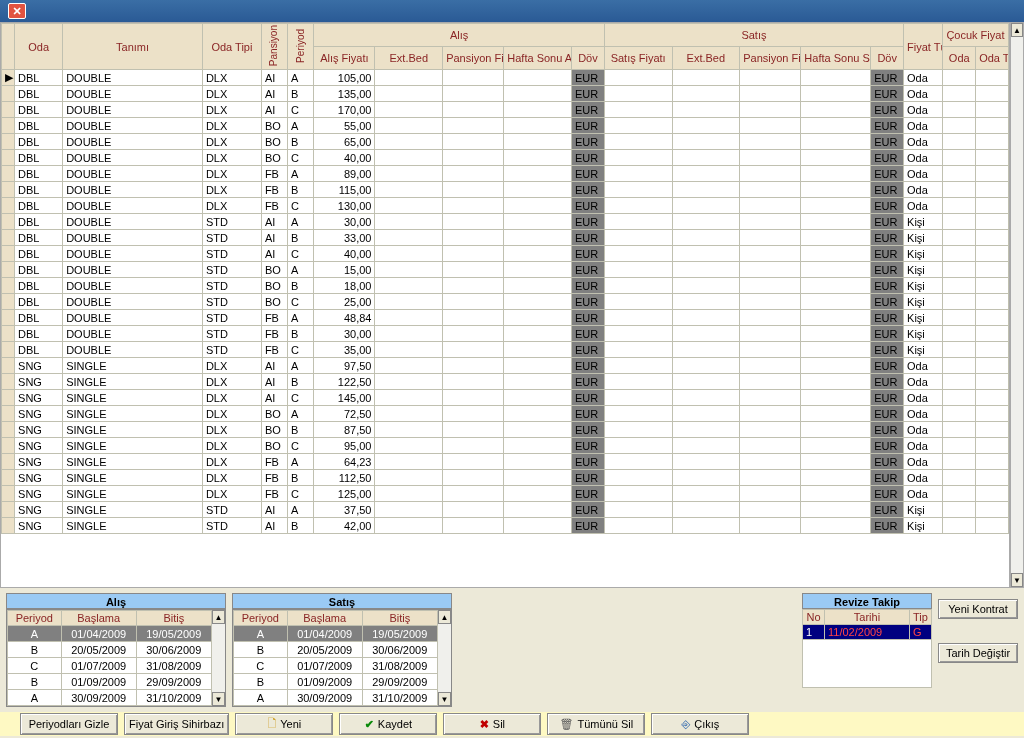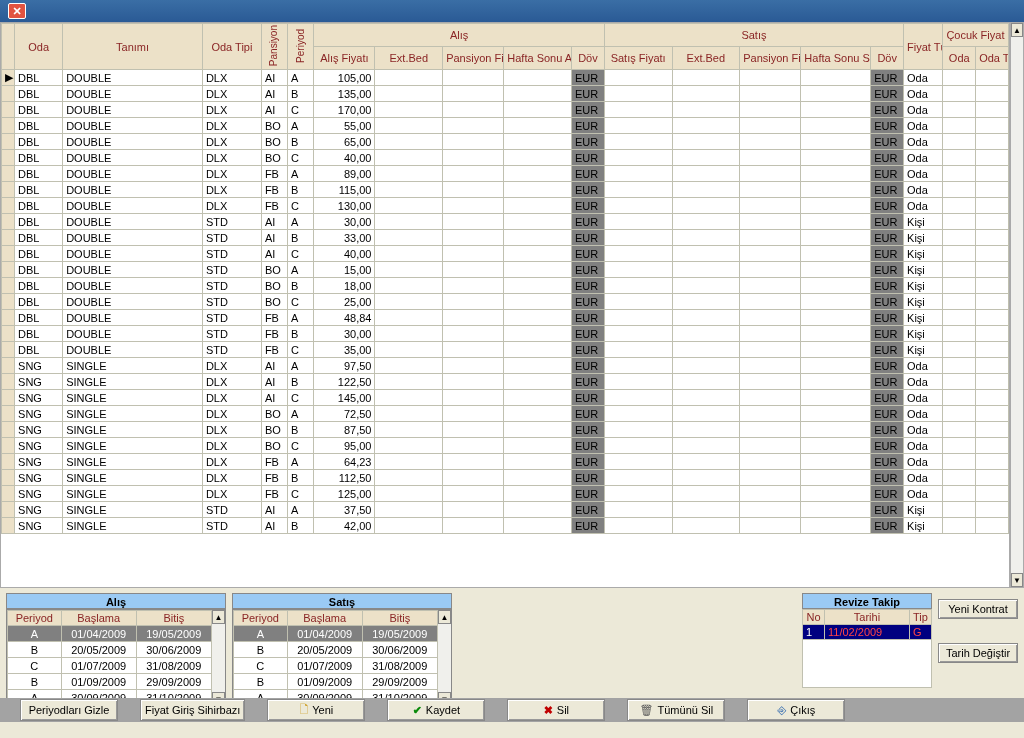--- a/index.html
+++ b/index.html
@@ -187,25 +187,25 @@
     background: #ece9d8;
     border: 1px solid #888;
     box-shadow: inset 1px 1px #fff, inset -1px -1px #999;
     font-family: Tahoma, sans-serif;
     font-size: 11px;
     cursor: pointer;
     padding: 3px 4px;
   }
   .toolbar {
     position: absolute;
-    left: 0; right: 0; bottom: 16px;
+    left: 0; right: 0; bottom: 2px;
     height: 24px;
-    background: #a3a3a3;
+    background: #fef9c3;
     display: flex;
-    gap: 22px;
+    gap: 6px;
     align-items: center;
     padding: 0 20px;
   }
   .toolbar button {
     min-width: 98px;
     height: 22px;
     display: flex;
     align-items: center;
     justify-content: center;
     gap: 4px;

